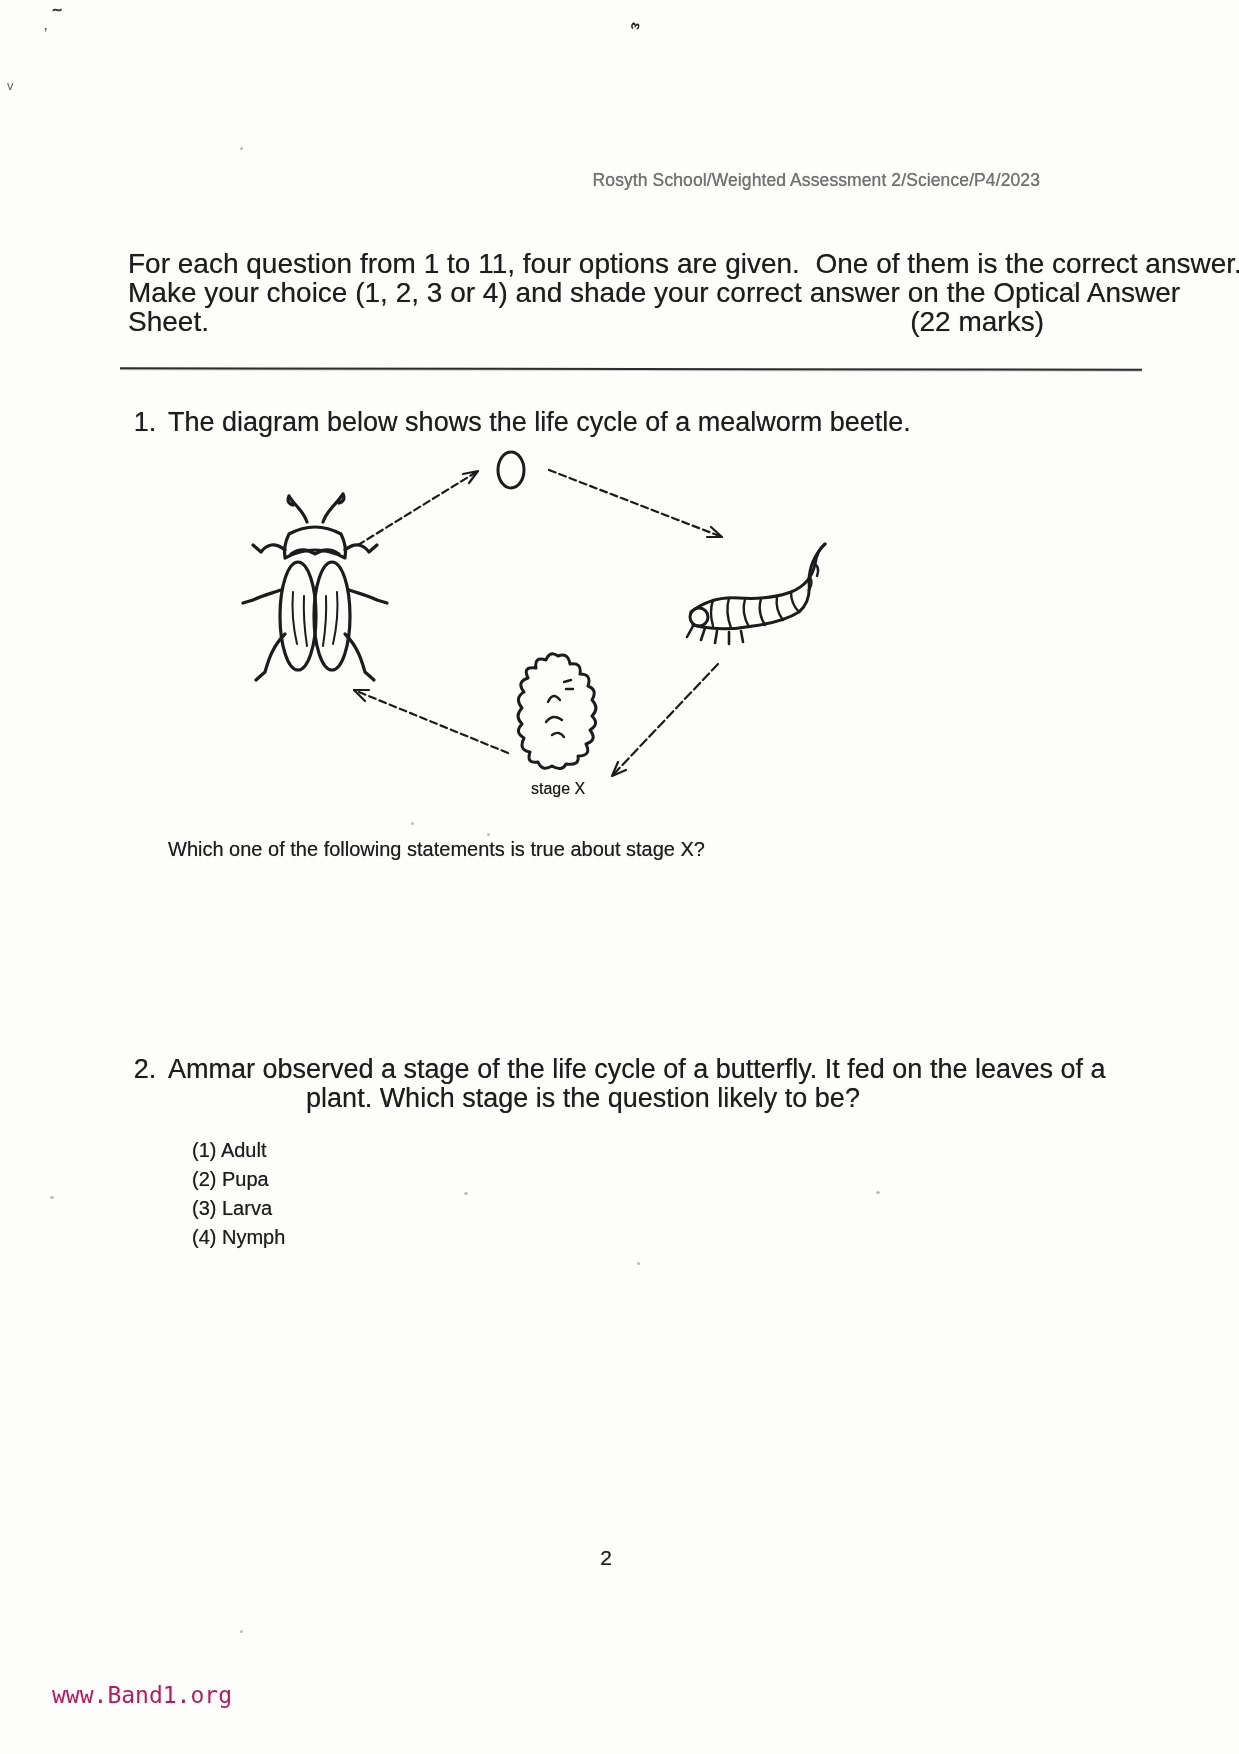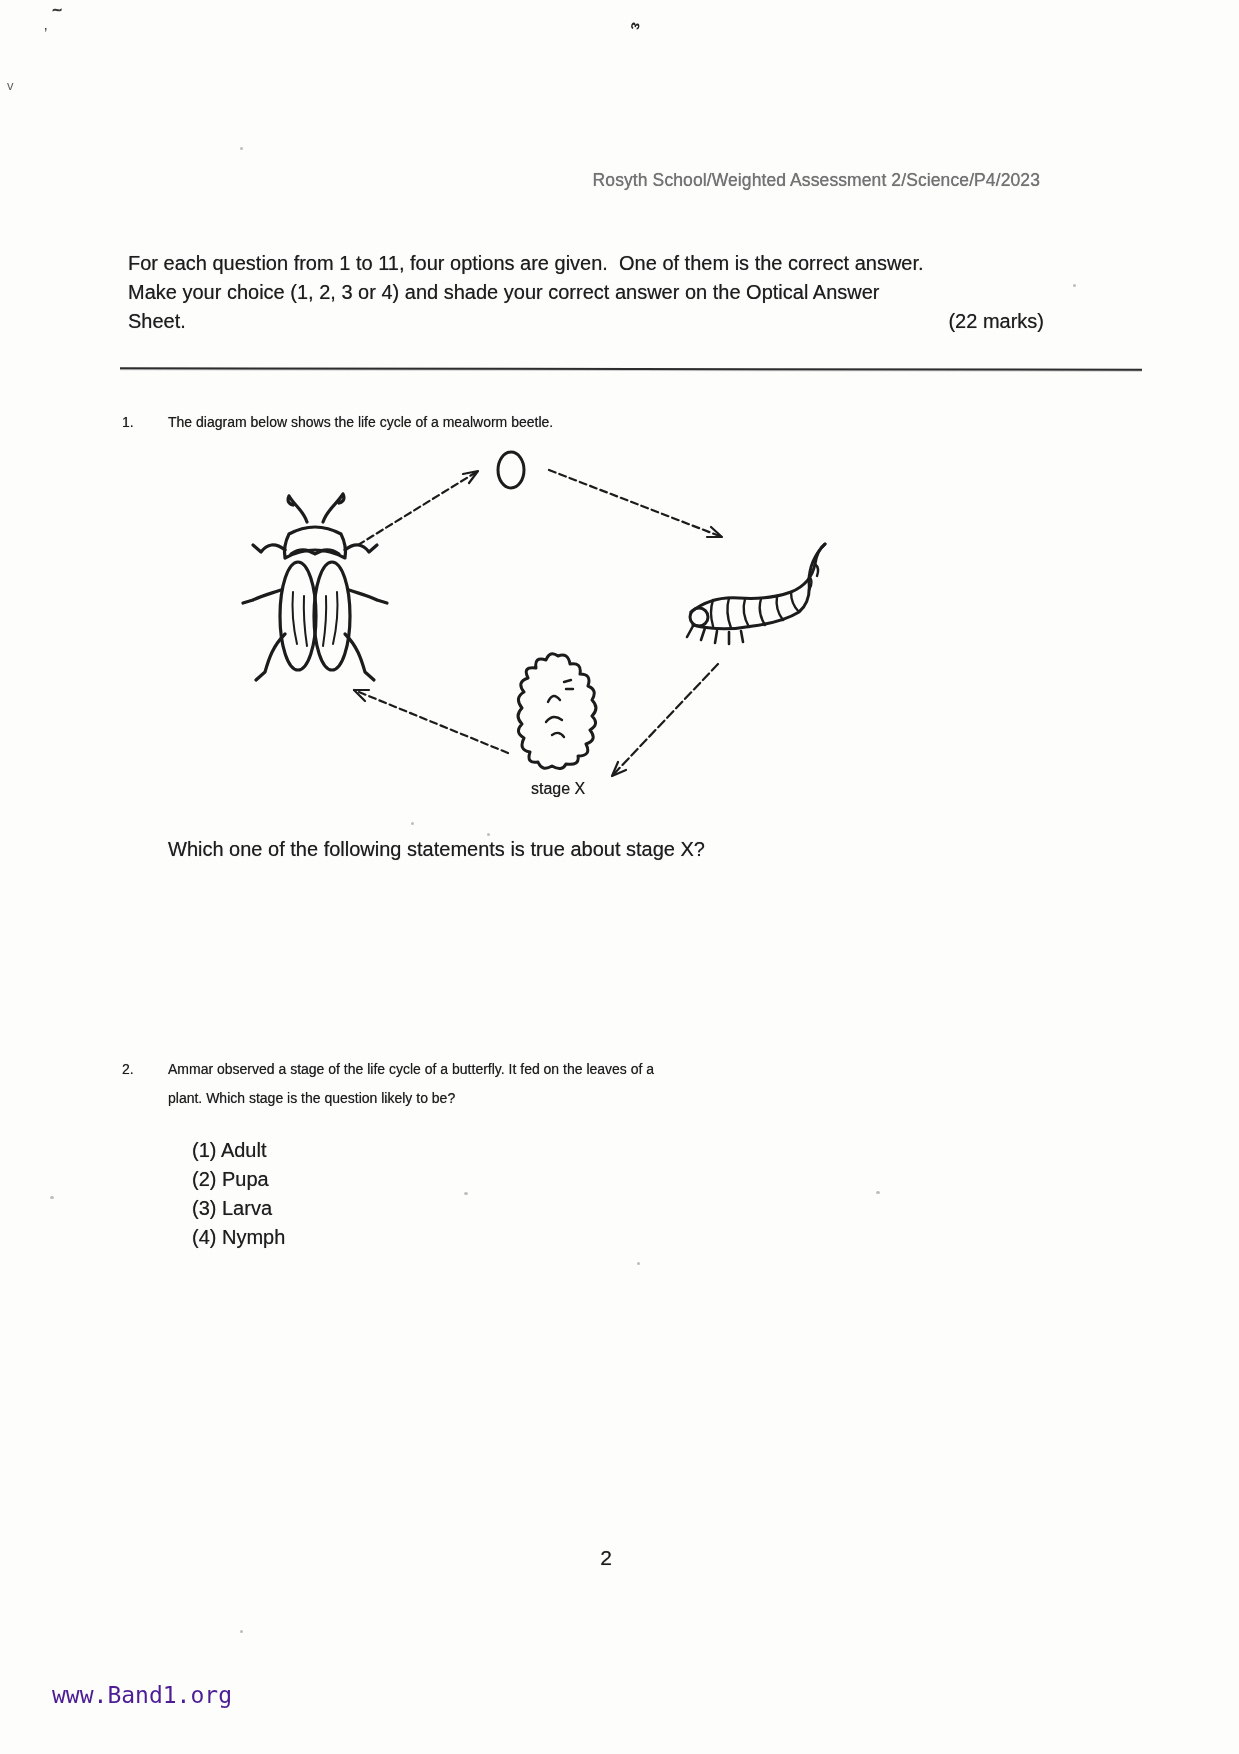--- a/index.html
+++ b/index.html
@@ -12,48 +12,48 @@
   .abs { position:absolute; }
   .scantext { text-shadow:0 0 0.7px rgba(25,25,25,0.65); }
 
   .header-ref {
     left:440px; top:170px; width:600px;
     font-size:17.5px; text-align:right; color:#737373;
     letter-spacing:0.1px;
   }
   .instructions {
     left:128px; top:249px; width:916px;
-    font-size:20px; line-height:29px;
+    font-size:28px; line-height:29px;
   }
   .instructions .iline { white-space:pre; }
   .sheet-line { display:flex; justify-content:space-between; }
 
   .divider {
     left:120px; top:368px; width:1022px; height:2px;
     background:#2d2d2d; transform:rotate(0.08deg);
     box-shadow:0 1px 0 rgba(60,60,60,0.25);
   }
 
-  .question { font-size:14px; line-height:29px; }
+  .question { font-size:27px; line-height:29px;text-align:center; }
   .qnum { display:inline-block; width:46px; vertical-align:top; }
   .qbody { display:inline-block; vertical-align:top; max-width:830px; }
   .q1 { left:122px; top:408px; }
   .q2 { left:122px; top:1055px; }
 
   .stage-label { left:531px; top:780px; font-size:16px; }
   .prompt { left:168px; top:838px; font-size:20px; }
 
   .options { font-size:20px; }
   .q1opts { left:190px; top:893px; line-height:27px; }
   .q2opts { left:192px; top:1136px; line-height:29px; }
 
   .page-number { left:0; top:1546px; width:1212px; text-align:center; font-size:21px; }
   .watermark {
     left:52px; top:1682px; font-size:23px;
-    font-family:"DejaVu Sans Mono", monospace; color:#4c1d95;
+    font-family:"DejaVu Sans Mono", monospace; color:#be185d;
   }
 
   svg.diagram { left:150px; top:400px; pointer-events:none; }
   .sketch { stroke:#1c1c1c; fill:none; stroke-linecap:round; stroke-linejoin:round; }
 
   .speck { position:absolute; background:#555; border-radius:50%; opacity:0.38; }
   .mark { position:absolute; color:#3a3a3a; }
 </style>
 </head>
 <body>

